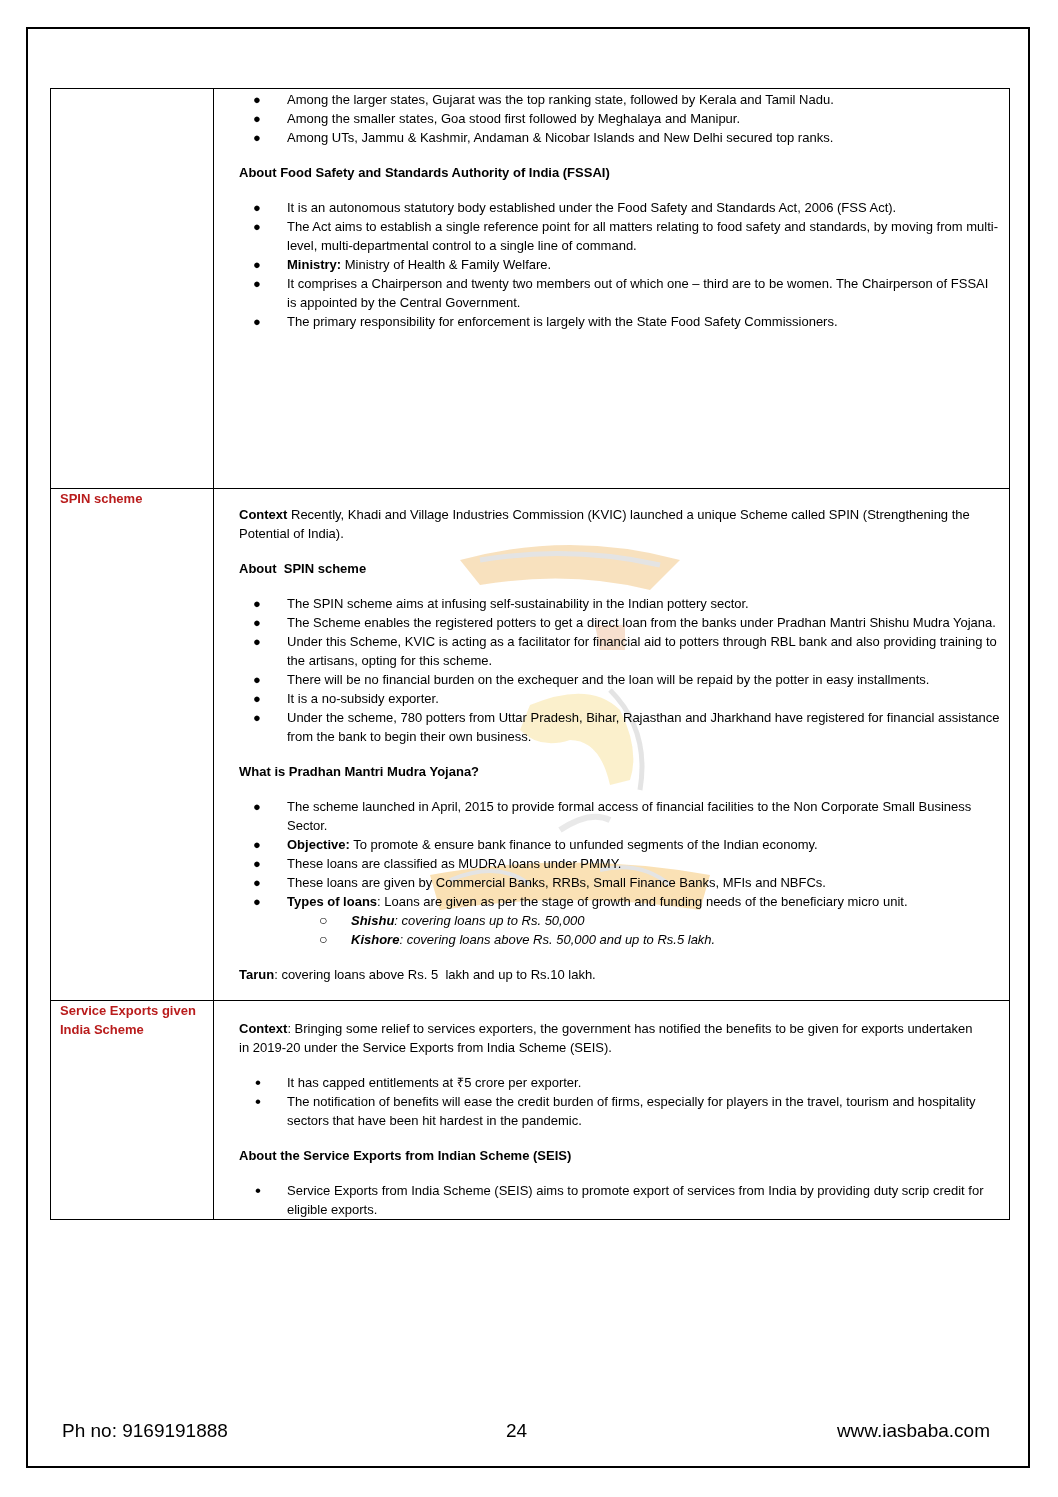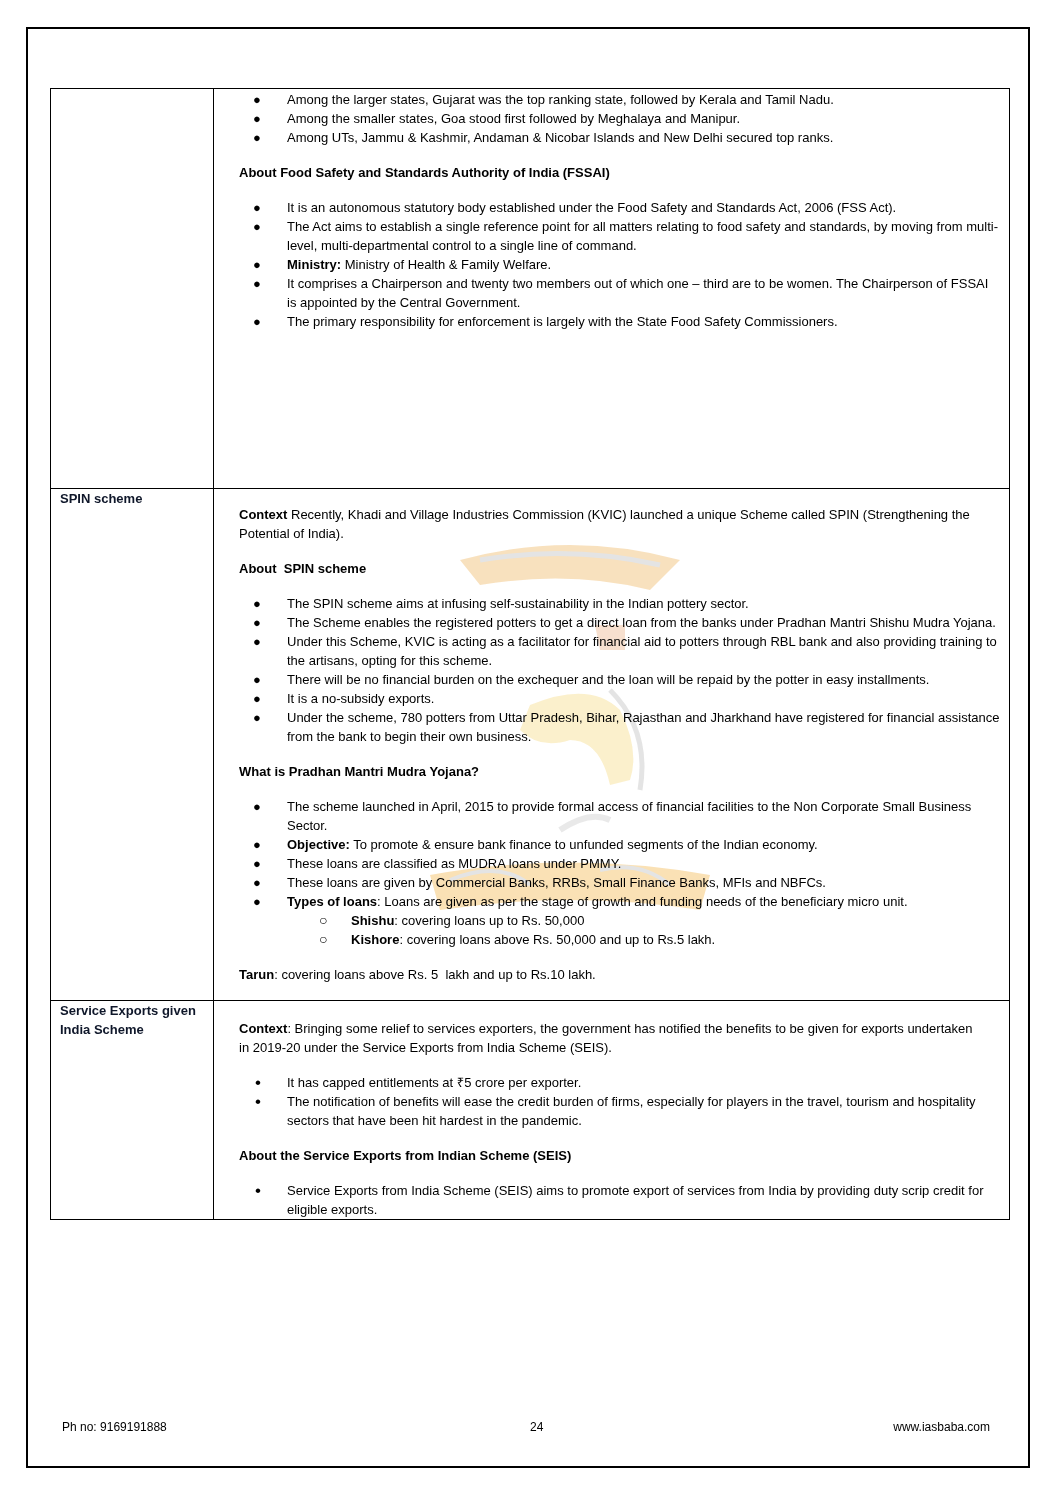--- a/index.html
+++ b/index.html
@@ -8,33 +8,33 @@
   .page-border { position: absolute; left: 26px; top: 27px; width: 1004px; height: 1441px;
                  border: 2px solid #000; box-sizing: border-box; }
   .watermark { position: absolute; left: 420px; top: 540px; width: 300px; height: 420px;
                pointer-events: none; opacity: 0.55; }
   table.content { position: absolute; left: 50px; top: 88px; width: 959px;
                   border-collapse: collapse; table-layout: fixed; }
   table.content td { border: 1.5px solid #000; vertical-align: top; padding: 0 8px 0 9px;
                      font-size: 13px; line-height: 19px; }
   col.c1 { width: 163px; }
   col.c2 { width: 796px; }
-  .label { color: #0f172a; font-weight: bold; padding-top: 4px; margin-left: 48px; }
+  .label { color: #b91c1c; font-weight: bold; padding-top: 4px; margin-left: 48px; }
   td.c1 { padding-left: 9px; }
   .para { margin: 16px; }
   b { font-weight: bold; }
   ul { margin: 0; padding: 0; list-style: none; }
   li { position: relative; padding-left: 64px; }
   li.dot::before { content: "●"; position: absolute; left: 30px; top: 0; font-size: 13px; }
   li.sdot::before { content: "•"; position: absolute; left: 32px; top: 0; font-size: 17px; }
-  li.circ { padding-left: 128px; }
+  li.circ { padding-left: 128px; font-style: italic; }
   li.circ::before { content: "○"; position: absolute; left: 96px; top: 0; font-size: 14px; }
-  .footer { position: absolute; top: 1420px; font-size: 12px; }
+  .footer { position: absolute; top: 1420px; font-size: 19px; }
   .f-left { left: 62px; }
-  .f-center { left: 530px; text-align: center; }
+  .f-center { left: 506px; text-align: center; }
   .f-right { right: 68px; }
 </style>
 </head>
 <body>
 
 <div class="page-border"></div>
 
 <svg class="watermark" viewBox="0 0 300 420">
   <path d="M40 20 Q150 -10 260 20 L230 50 Q150 30 60 45 Z" fill="#f3c98a"></path>
   <path d="M60 20 Q150 5 240 25" stroke="#cfcfcf" stroke-width="5" fill="none"></path>
@@ -76,21 +76,21 @@
   <tr>
     <td class="c1 label">SPIN scheme</td>
     <td>
       <p class="para"><b>Context</b><span> Recently, Khadi and Village Industries Commission (KVIC) launched a unique Scheme called SPIN (Strengthening the Potential of India).</span></p>
       <p class="para"><b style="white-space:pre;">About  SPIN scheme</b></p>
       <ul>
         <li class="dot">The SPIN scheme  aims at infusing self-sustainability in the Indian pottery sector.</li>
         <li class="dot">The Scheme enables the registered potters to get a direct loan from the banks under Pradhan Mantri Shishu Mudra Yojana.</li>
         <li class="dot">Under this Scheme, KVIC is acting as a facilitator for financial aid to potters through RBL bank and also providing training to the artisans, opting for this scheme.</li>
         <li class="dot">There will be no financial burden on the exchequer and the loan will be repaid by the potter in easy installments.</li>
-        <li class="dot">It is a no-subsidy exports.</li>
+        <li class="dot">It is a no-subsidy exporter.</li>
         <li class="dot">Under the scheme,  780 potters from Uttar Pradesh, Bihar, Rajasthan and Jharkhand have registered for financial assistance from the bank to begin their own business.</li>
       </ul>
       <p class="para"><b>What is Pradhan Mantri Mudra Yojana?</b></p>
       <ul>
         <li class="dot"><b></b><span>The scheme launched in April, 2015 to provide formal access of financial facilities to the Non Corporate Small Business Sector.</span></li>
         <li class="dot"><b>Objective:</b><span> To promote &amp; ensure bank finance to unfunded segments of the Indian economy.</span></li>
         <li class="dot"><b></b><span>These loans are classified as MUDRA loans under PMMY.</span></li>
         <li class="dot"><b></b><span>These loans are given by Commercial Banks, RRBs, Small Finance Banks, MFIs and NBFCs.</span></li>
         <li class="dot"><b>Types of loans</b><span>: Loans are given as per the stage of growth and funding needs of the beneficiary micro unit.</span></li>
         <li class="circ"><b>Shishu</b><span>: covering loans up to Rs. 50,000</span></li>

